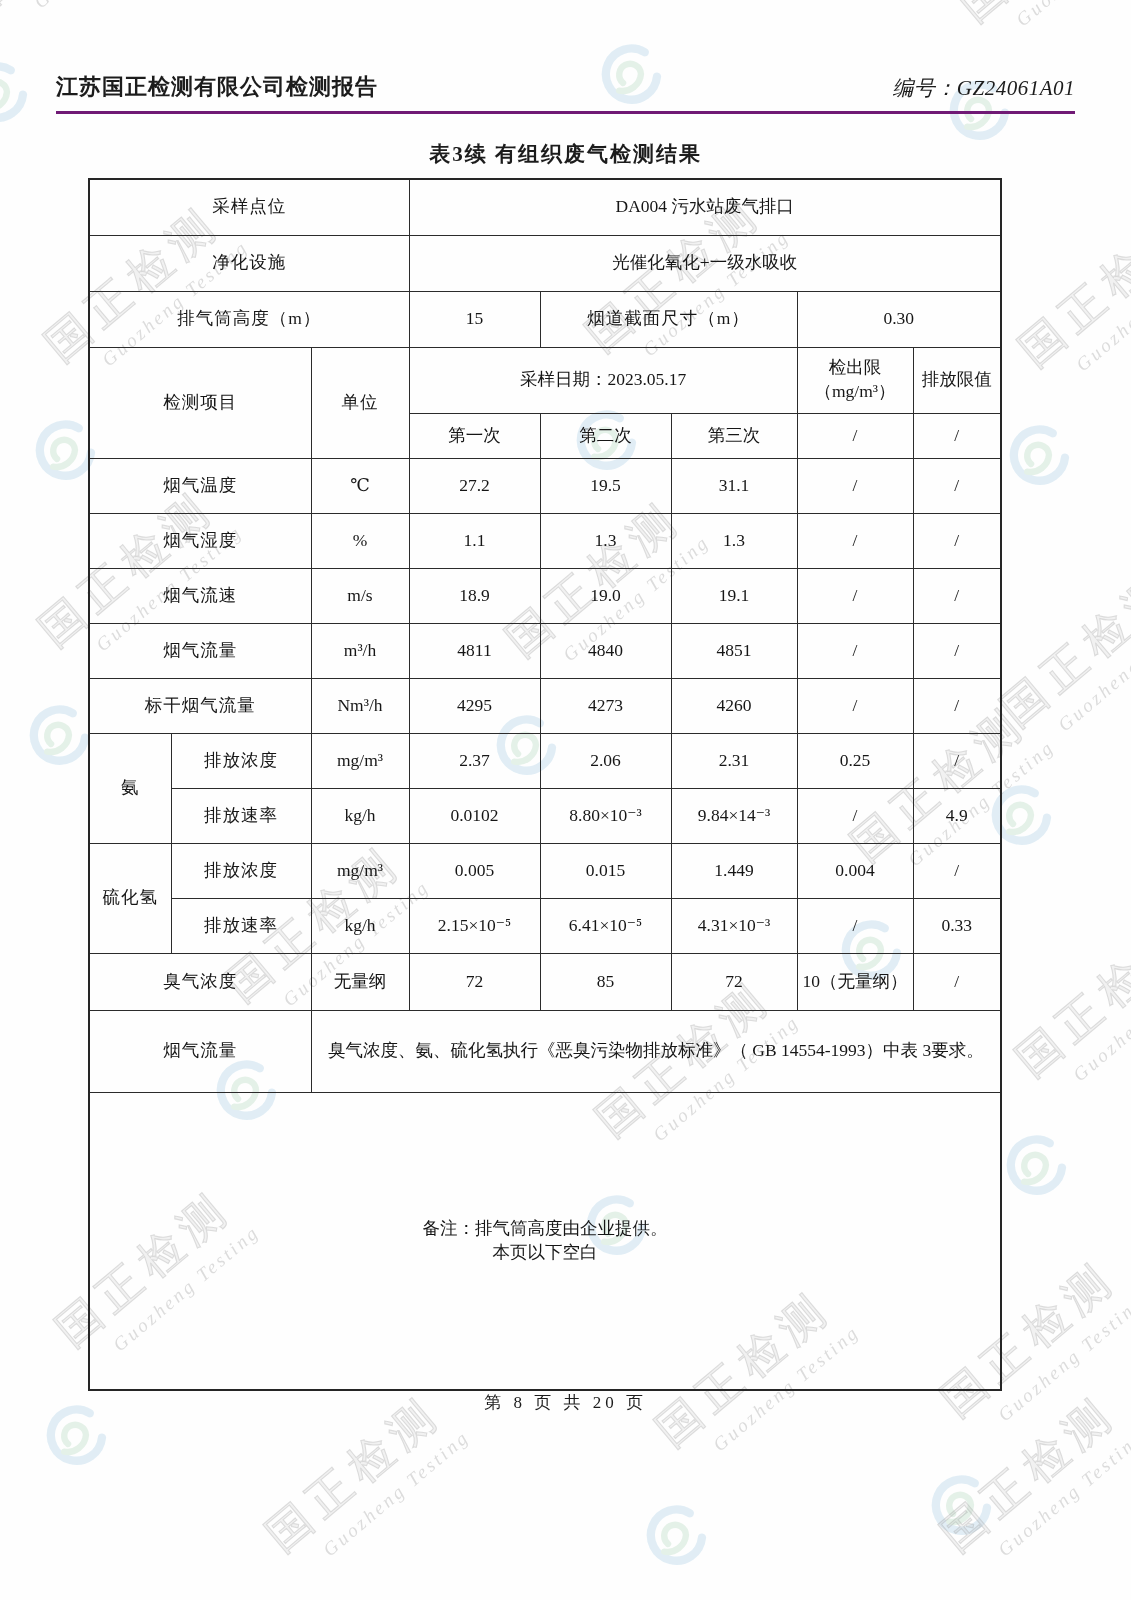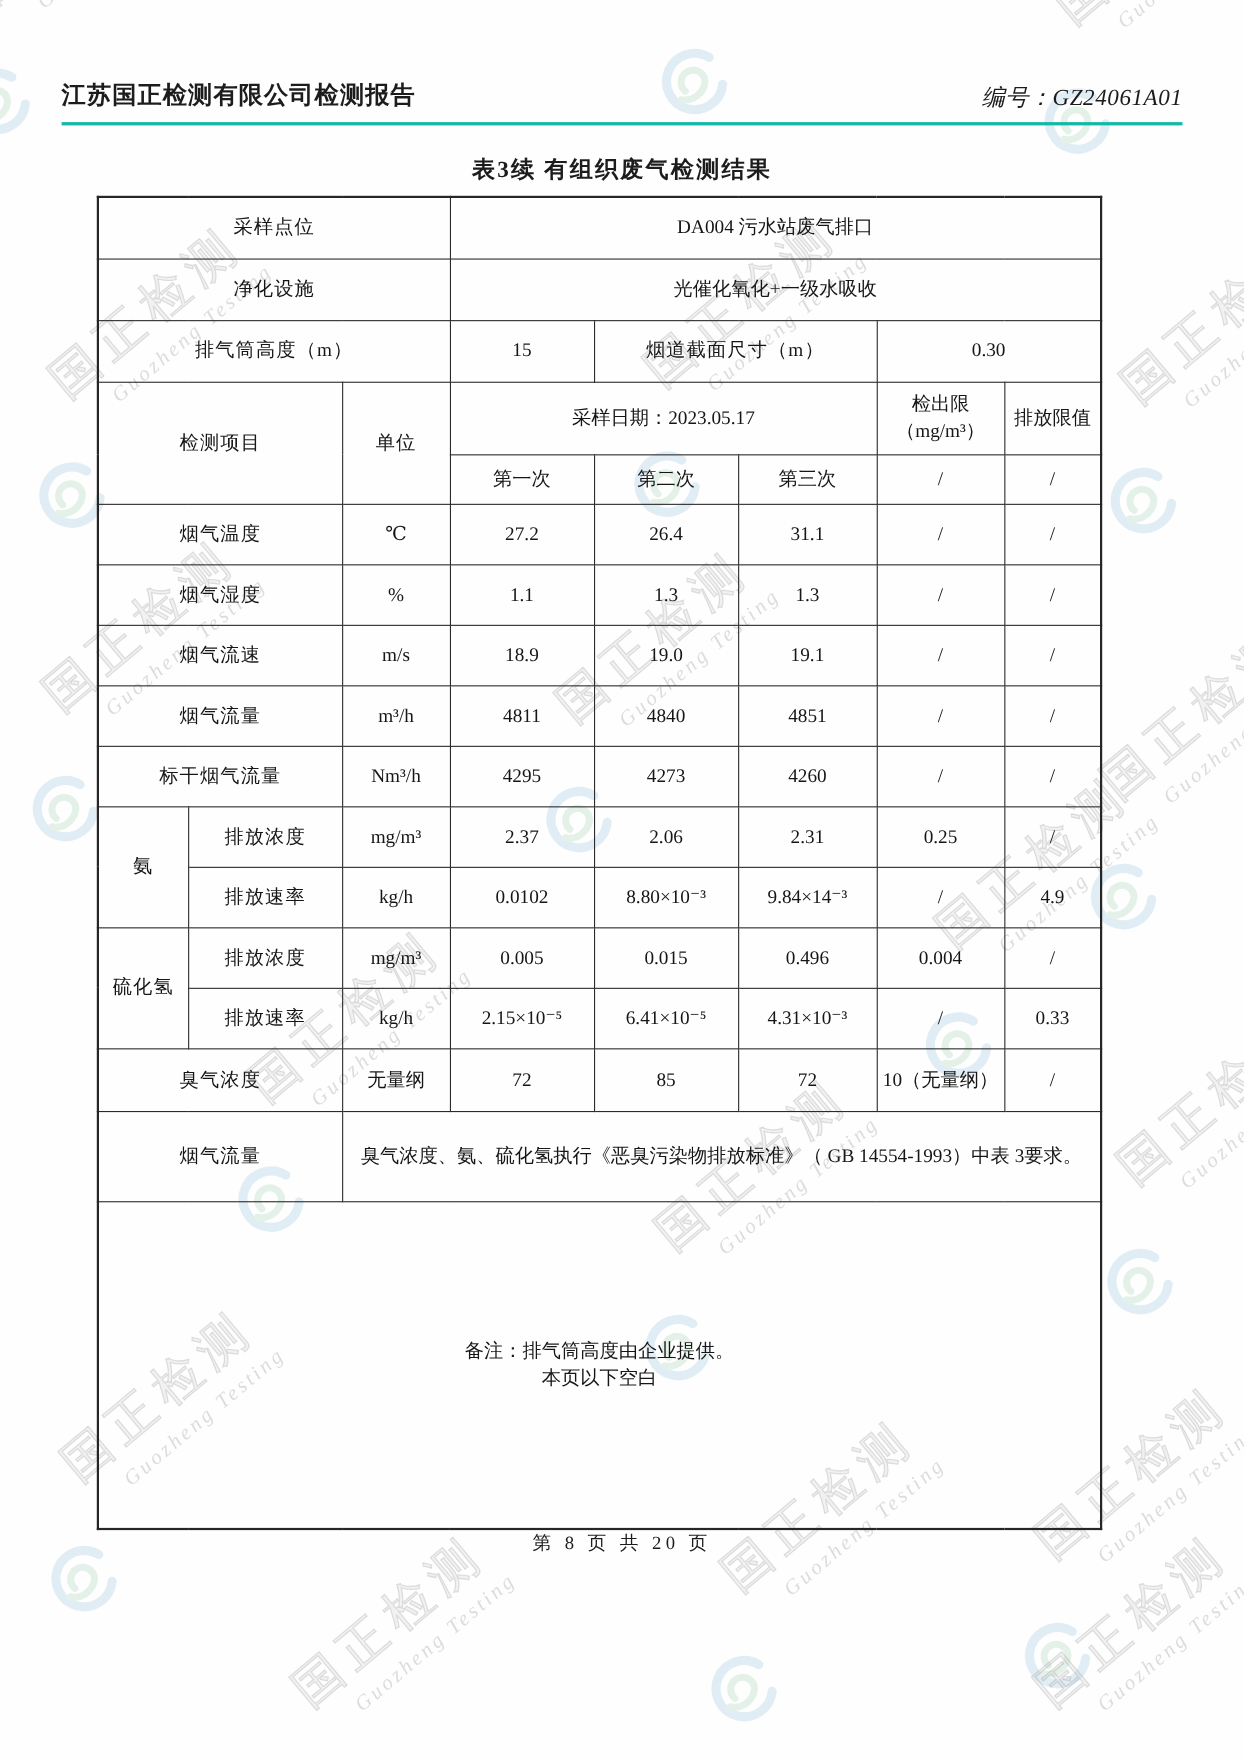--- a/index.html
+++ b/index.html
@@ -27,21 +27,21 @@
     font-size: 19px; font-style: italic; letter-spacing: 3px; white-space: nowrap;
     color: rgba(168,168,168,0.65); margin: 2px 0 0 34px;
   }
   .wm-logo { position: absolute; left: 0; top: 118px; width: 64px; height: 64px; opacity: .5; }
 
   
   .content { position: relative; z-index: 1; }
 
   .doc-header {
     margin: 0 56px; padding-top: 72px; padding-bottom: 9px;
-    border-bottom: 3px solid #14b8a6;
+    border-bottom: 3px solid #701a75;
     display: flex; justify-content: space-between; align-items: flex-end;
   }
   .doc-header .company { font-size: 22px; font-weight: bold; letter-spacing: 1px; }
   .doc-header .report-no { font-size: 21px; letter-spacing: .5px; font-style: italic; }
 
   .table-title { text-align: center; font-size: 21px; font-weight: bold; margin: 26px 0 10px 0; letter-spacing: 2px; }
 
   table.results {
     border-collapse: collapse; table-layout: fixed;
     width: 912px; margin-left: 88px;
@@ -290,21 +290,21 @@
         <td>第二次</td>
         <td>第三次</td>
         <td>/</td>
         <td>/</td>
       </tr>
 
       <tr style="height:55px">
         <td colspan="2" class="lbl">烟气温度</td>
         <td>℃</td>
         <td>27.2</td>
-        <td>26.4</td>
+        <td>19.5</td>
         <td>31.1</td>
         <td>/</td>
         <td>/</td>
       </tr>
       <tr style="height:55px">
         <td colspan="2" class="lbl">烟气湿度</td>
         <td>%</td>
         <td>1.1</td>
         <td>1.3</td>
         <td>1.3</td>
@@ -357,21 +357,21 @@
         <td>9.84×14⁻³</td>
         <td>/</td>
         <td>4.9</td>
       </tr>
       <tr style="height:55px">
         <td rowspan="2" class="lbl">硫化氢</td>
         <td class="lbl">排放浓度</td>
         <td>mg/m³</td>
         <td>0.005</td>
         <td>0.015</td>
-        <td>0.496</td>
+        <td>1.449</td>
         <td>0.004</td>
         <td>/</td>
       </tr>
       <tr style="height:55px">
         <td class="lbl">排放速率</td>
         <td>kg/h</td>
         <td>2.15×10⁻⁵</td>
         <td>6.41×10⁻⁵</td>
         <td>4.31×10⁻³</td>
         <td>/</td>

